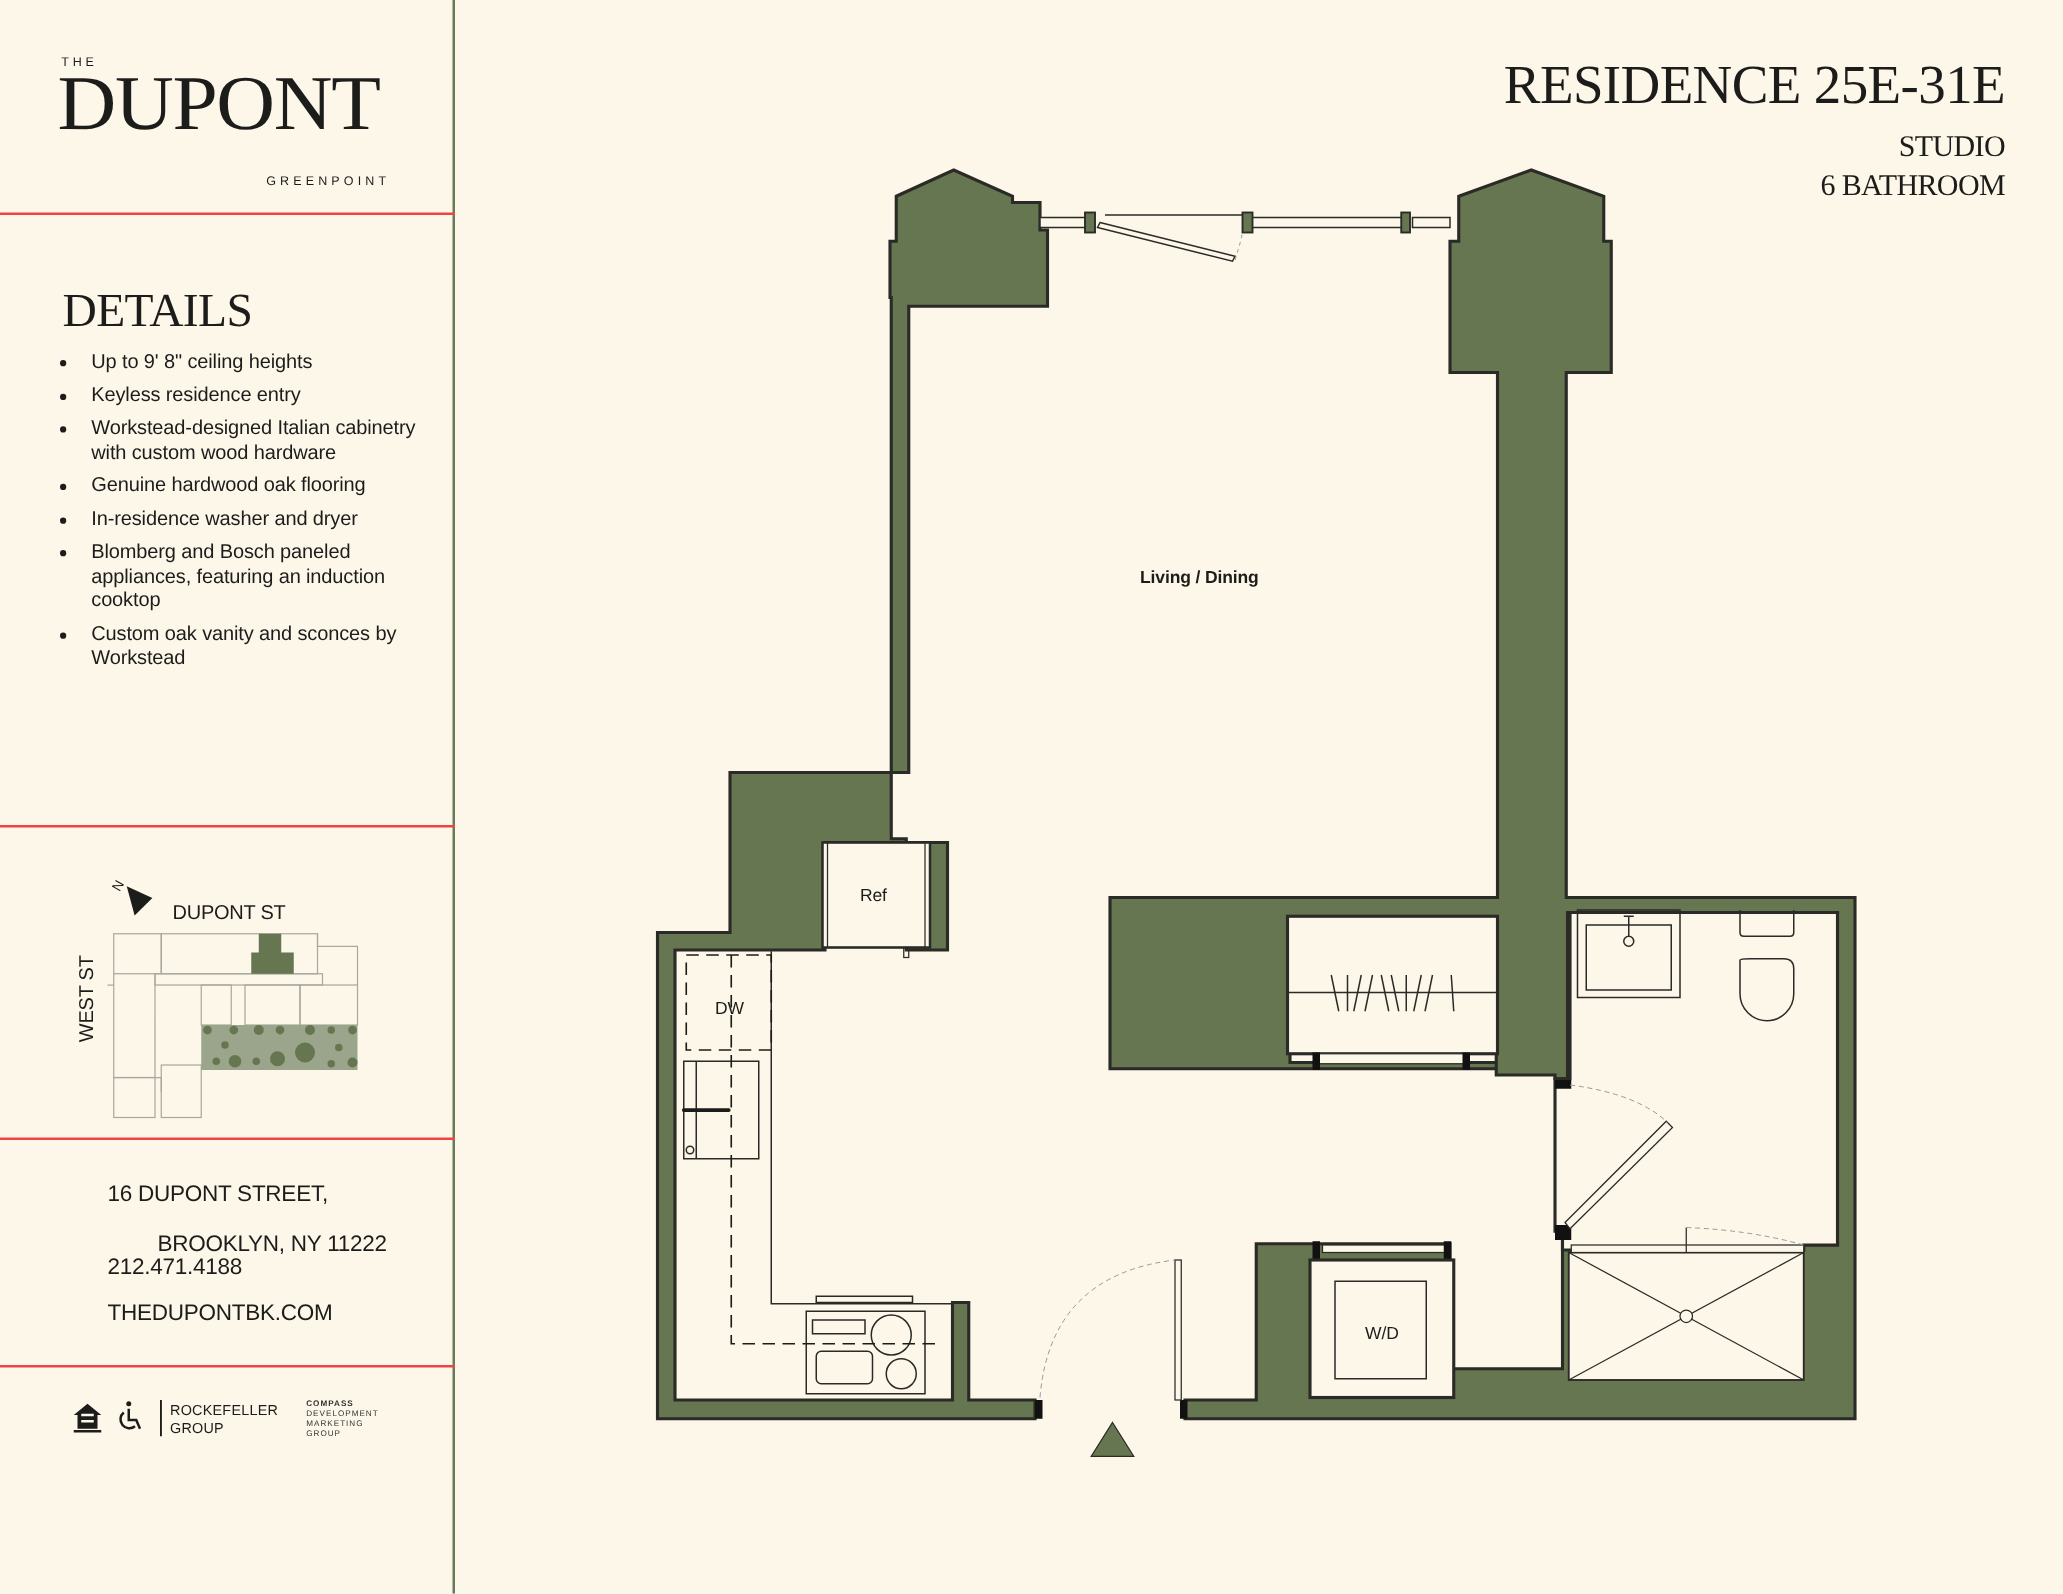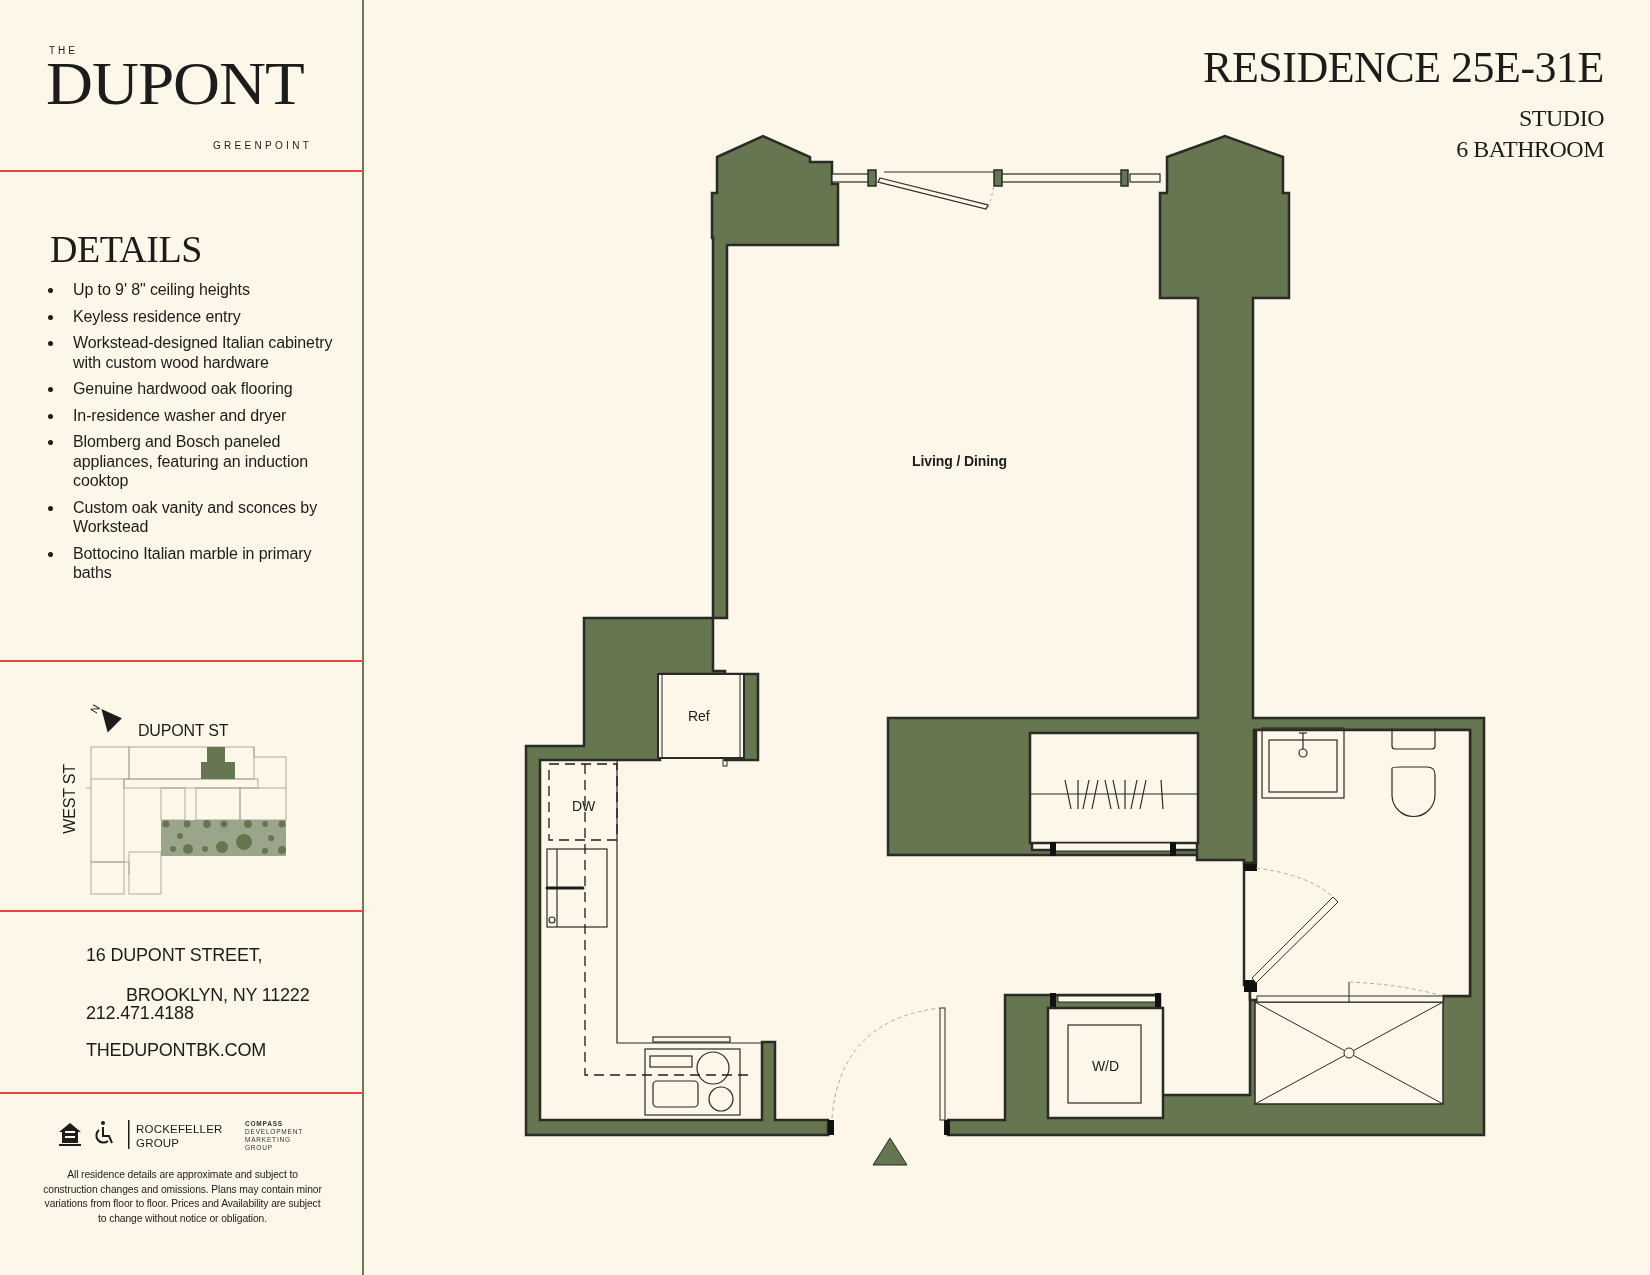--- a/index.html
+++ b/index.html
@@ -43,21 +43,20 @@
   <div class="sec" style="top:172px;height:490px;">
     <div class="details-title" style="top:58px;">DETAILS</div>
     <ul class="details-list" style="top:108px;">
       <li>Up to 9' 8" ceiling heights</li>
       <li>Keyless residence entry</li>
       <li>Workstead-designed Italian cabinetry with custom wood hardware</li>
       <li>Genuine hardwood oak flooring</li>
       <li>In-residence washer and dryer</li>
       <li>Blomberg and Bosch paneled appliances, featuring an induction cooktop</li>
       <li>Custom oak vanity and sconces by Workstead</li>
-      <li>Bottocino Italian marble in primary baths</li>
     </ul>
   </div>
 
   <div class="sec" style="top:662px;height:250px;">
     <svg width="364" height="250">
       <g>
         <polygon points="103,46 122,58 106,70" fill="#1c1c1a" transform="rotate(-8 110 58)"></polygon>
       </g>
       <g fill="none" stroke="#aaa9a0" stroke-width="1">
         <rect x="91" y="85" width="38" height="32"></rect>
@@ -125,21 +124,20 @@
       <div>ROCKEFELLER</div>
       <div>GROUP</div>
     </div>
     <div style="position:absolute;left:245px;top:1120px;font-size:6.5px;line-height:8px;letter-spacing:0.8px;color:#333;">
       <div style="font-weight:bold;">COMPASS</div>
       <div>DEVELOPMENT</div>
       <div>MARKETING</div>
       <div>GROUP</div>
     </div>
   </div>
-  <div class="legal">All residence details are approximate and subject to construction changes and omissions. Plans may contain minor variations from floor to floor. Prices and Availability are subject to change without notice or obligation.</div>
 </div>
 
 <div class="title-main">RESIDENCE 25E-31E</div>
 <div class="title-sub" style="top:106px;">STUDIO</div>
 <div class="title-sub" style="top:137px;">6 BATHROOM</div>
 
 <svg width="1650" height="1275">
   <g fill="#667650" stroke="#2a2a26" stroke-width="2.5" stroke-linejoin="miter">
 
     <polygon points="717,157 763,136 810,157 810,162 832,162 832,184 838,184 838,245 727,245 727,618 584,618 584,746 526,746 526,1135 828,1135 828,1120 775,1120 775,1042 762,1042 762,1120 540,1120 540,760 660,760 660,674 758,674 758,760 725,760 725,671 713,671 713,238 712,238 712,193 717,193"></polygon>

